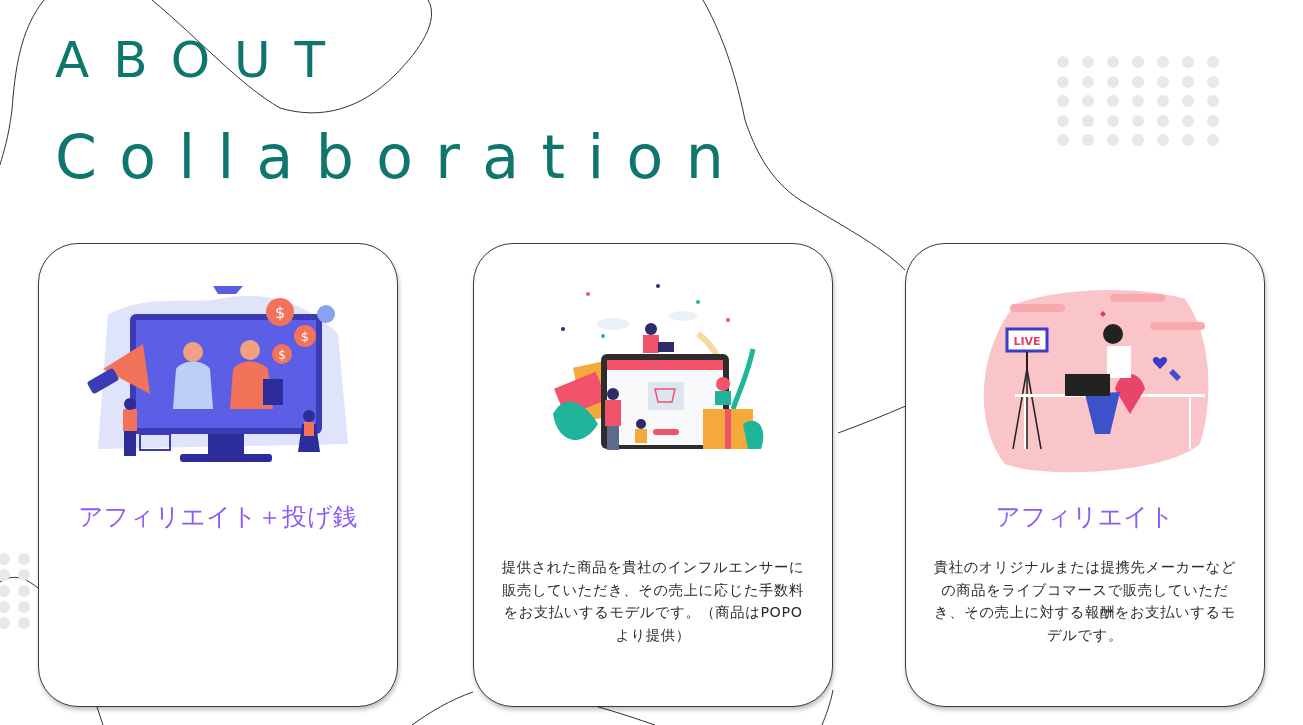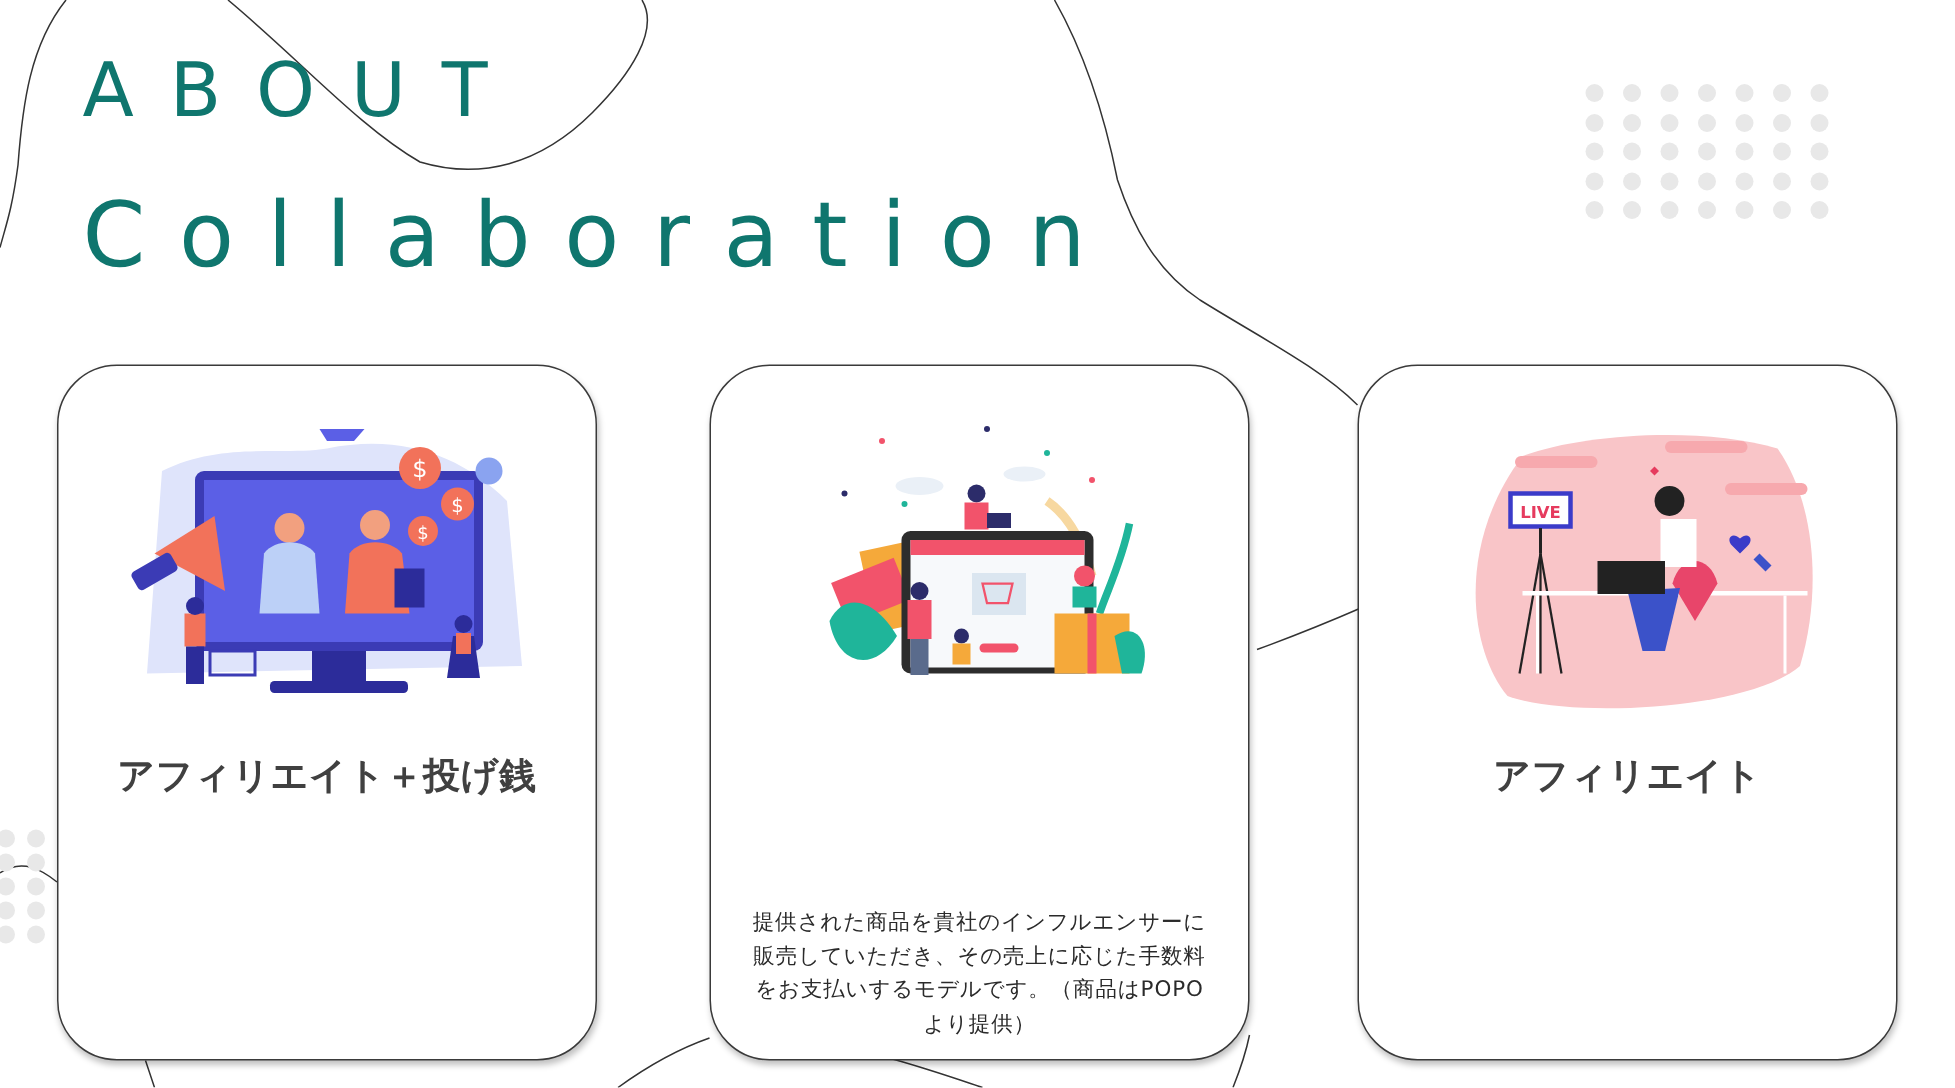--- a/index.html
+++ b/index.html
@@ -16,23 +16,23 @@
   .heading { position: absolute; left: 55px; z-index: 2; font-family: "DejaVu Sans", sans-serif; color: #0f766e; font-weight: 400; }
   .heading.h1 { top: 30px; font-size: 50px; letter-spacing: 24px; line-height: 60px; }
   .heading.h2 { top: 127px; font-size: 60px; letter-spacing: 22.4px; line-height: 60px; }
 
   .card { position: absolute; top: 243px; width: 360px; height: 464px; background: #fff; border: 1.4px solid #3a3a3a; border-radius: 40px; box-shadow: 1px 3px 4px rgba(0,0,0,0.25); z-index: 2; }
   .card.c1 { left: 38px; }
   .card.c2 { left: 473px; }
   .card.c3 { left: 905px; }
 
   .card .illust { position: absolute; left: 50%; transform: translateX(-50%); top: 30px; width: 300px; height: 200px; }
-  .card .title { position: absolute; top: 256px; left: 0; width: 100%; text-align: center; font-size: 24.5px; color: #404040; letter-spacing: 0.5px; font-weight: bold; }
+  .card .title { position: absolute; top: 256px; left: 0; width: 100%; text-align: center; font-size: 24.5px; color: #8b5cf6; letter-spacing: 0.5px; }
   .card .desc { position: absolute; top: 322px; left: 22px; right: 22px; text-align: center; font-size: 14.3px; line-height: 22.5px; color: #2a2a2a; letter-spacing: 0.6px; }
-  .card.c2 .desc, .card.c3 .desc { top: 312px; margin-top: 48px; }
+  .card.c2 .desc, .card.c3 .desc { top: 312px; }
 </style>
 </head>
 <body>
 
 <svg class="bg-lines" viewBox="0 0 1303 725">
   <g fill="none" stroke="#333" stroke-width="1">
     <path d="M44 0 C20 30 15 70 12 110 C8 140 4 150 0 165"></path>
     <path d="M152 0 C200 40 240 85 280 108 C320 120 360 110 395 75 C420 50 440 20 428 0"></path>
     <path d="M703 0 C720 30 735 70 745 120 C755 150 770 180 800 200 C840 225 880 245 905 270"></path>
     <path d="M838 433 C860 425 885 415 908 405"></path>
@@ -186,13 +186,14 @@
     <path d="M180 115 C185 95 205 95 210 115 L195 140 Z" fill="#e8456a"></path>
     <circle cx="178" cy="60" r="10" fill="#222"></circle>
     <rect x="172" y="72" width="24" height="32" fill="#fff"></rect>
     <path d="M150 120 L185 118 L175 160 L160 160 Z" fill="#3b52c9"></path>
     <rect x="130" y="100" width="45" height="22" fill="#222"></rect>
     <path d="M165 40 l3 -3 l3 3 l-3 3 z" fill="#e63b5e"></path>
     <path d="M225 85 c5 -5 10 0 5 5 l-5 5 l-5 -5 c-5 -5 0 -10 5 -5z" fill="#3b3bc9"></path>
     <path d="M238 95 l8 8 l-4 4 l-8 -8z" fill="#3b52c9"></path>
   </svg>
   <div class="title">アフィリエイト</div>
+  <div class="desc">貴社のオリジナルまたは提携先メーカーなどの商品をライブコマースで販売していただき、その売上に対する報酬をお支払いするモデルです。</div>
 </div>
 
 </body></html>

